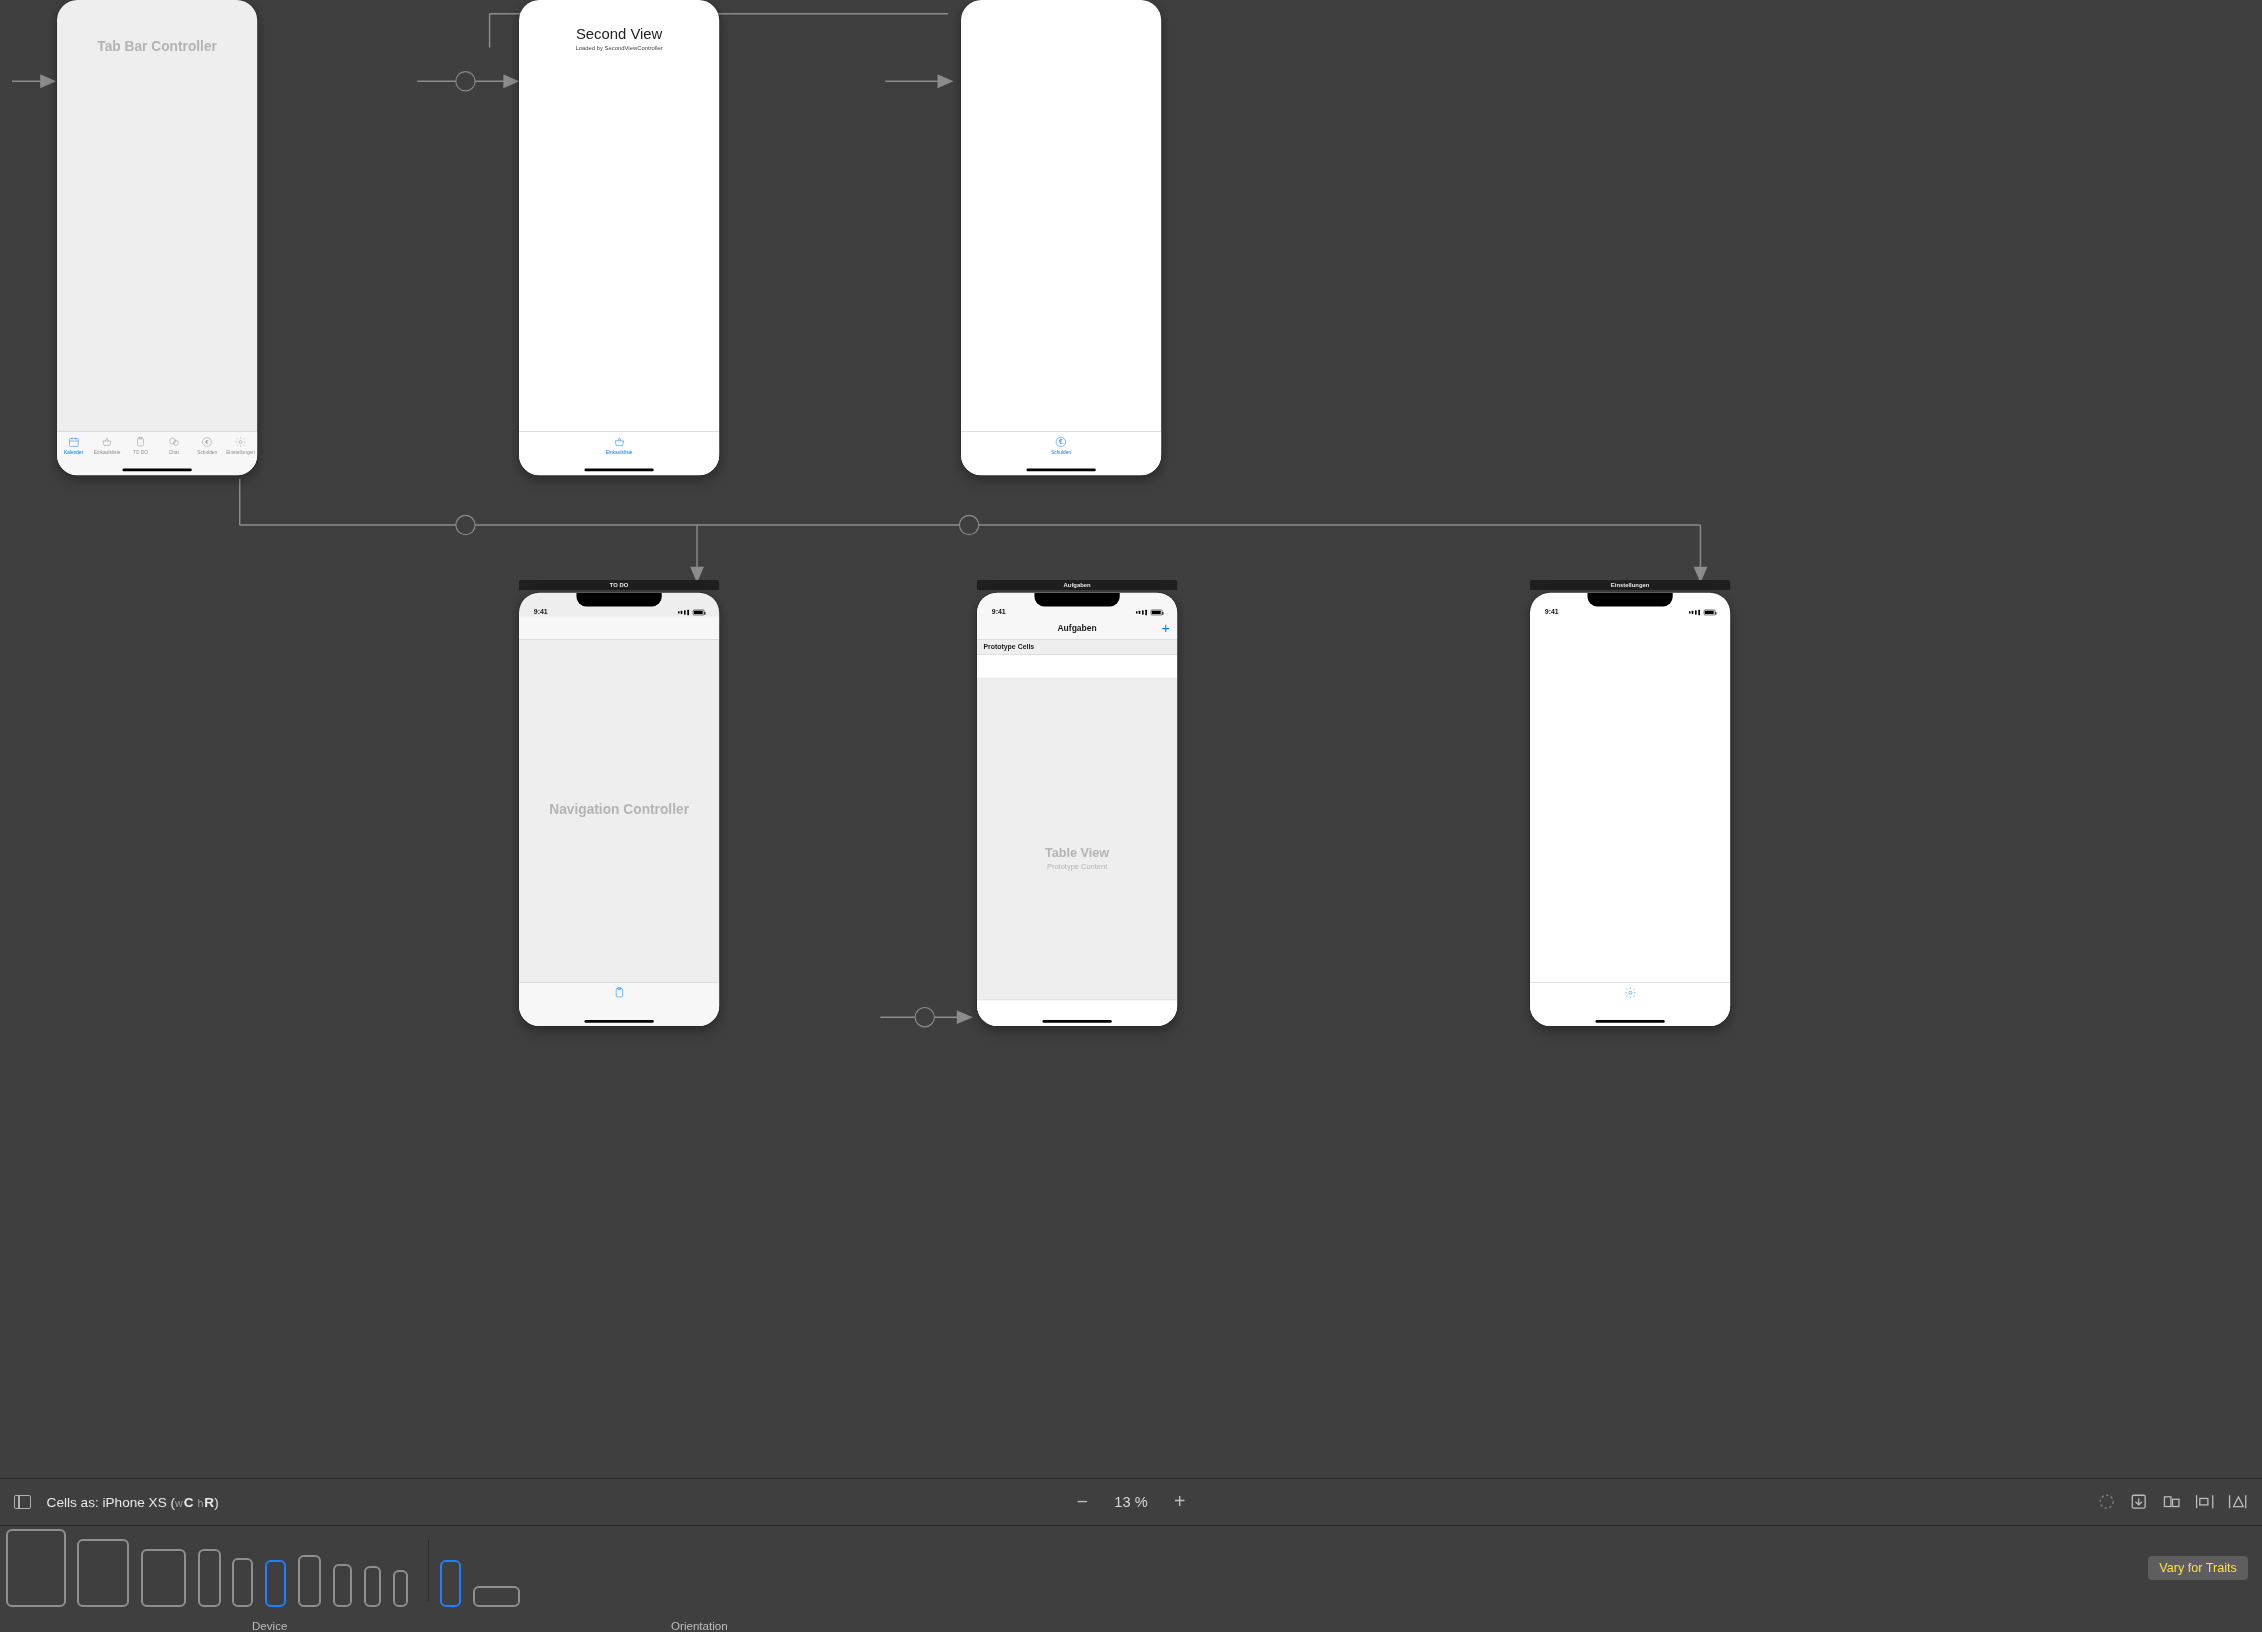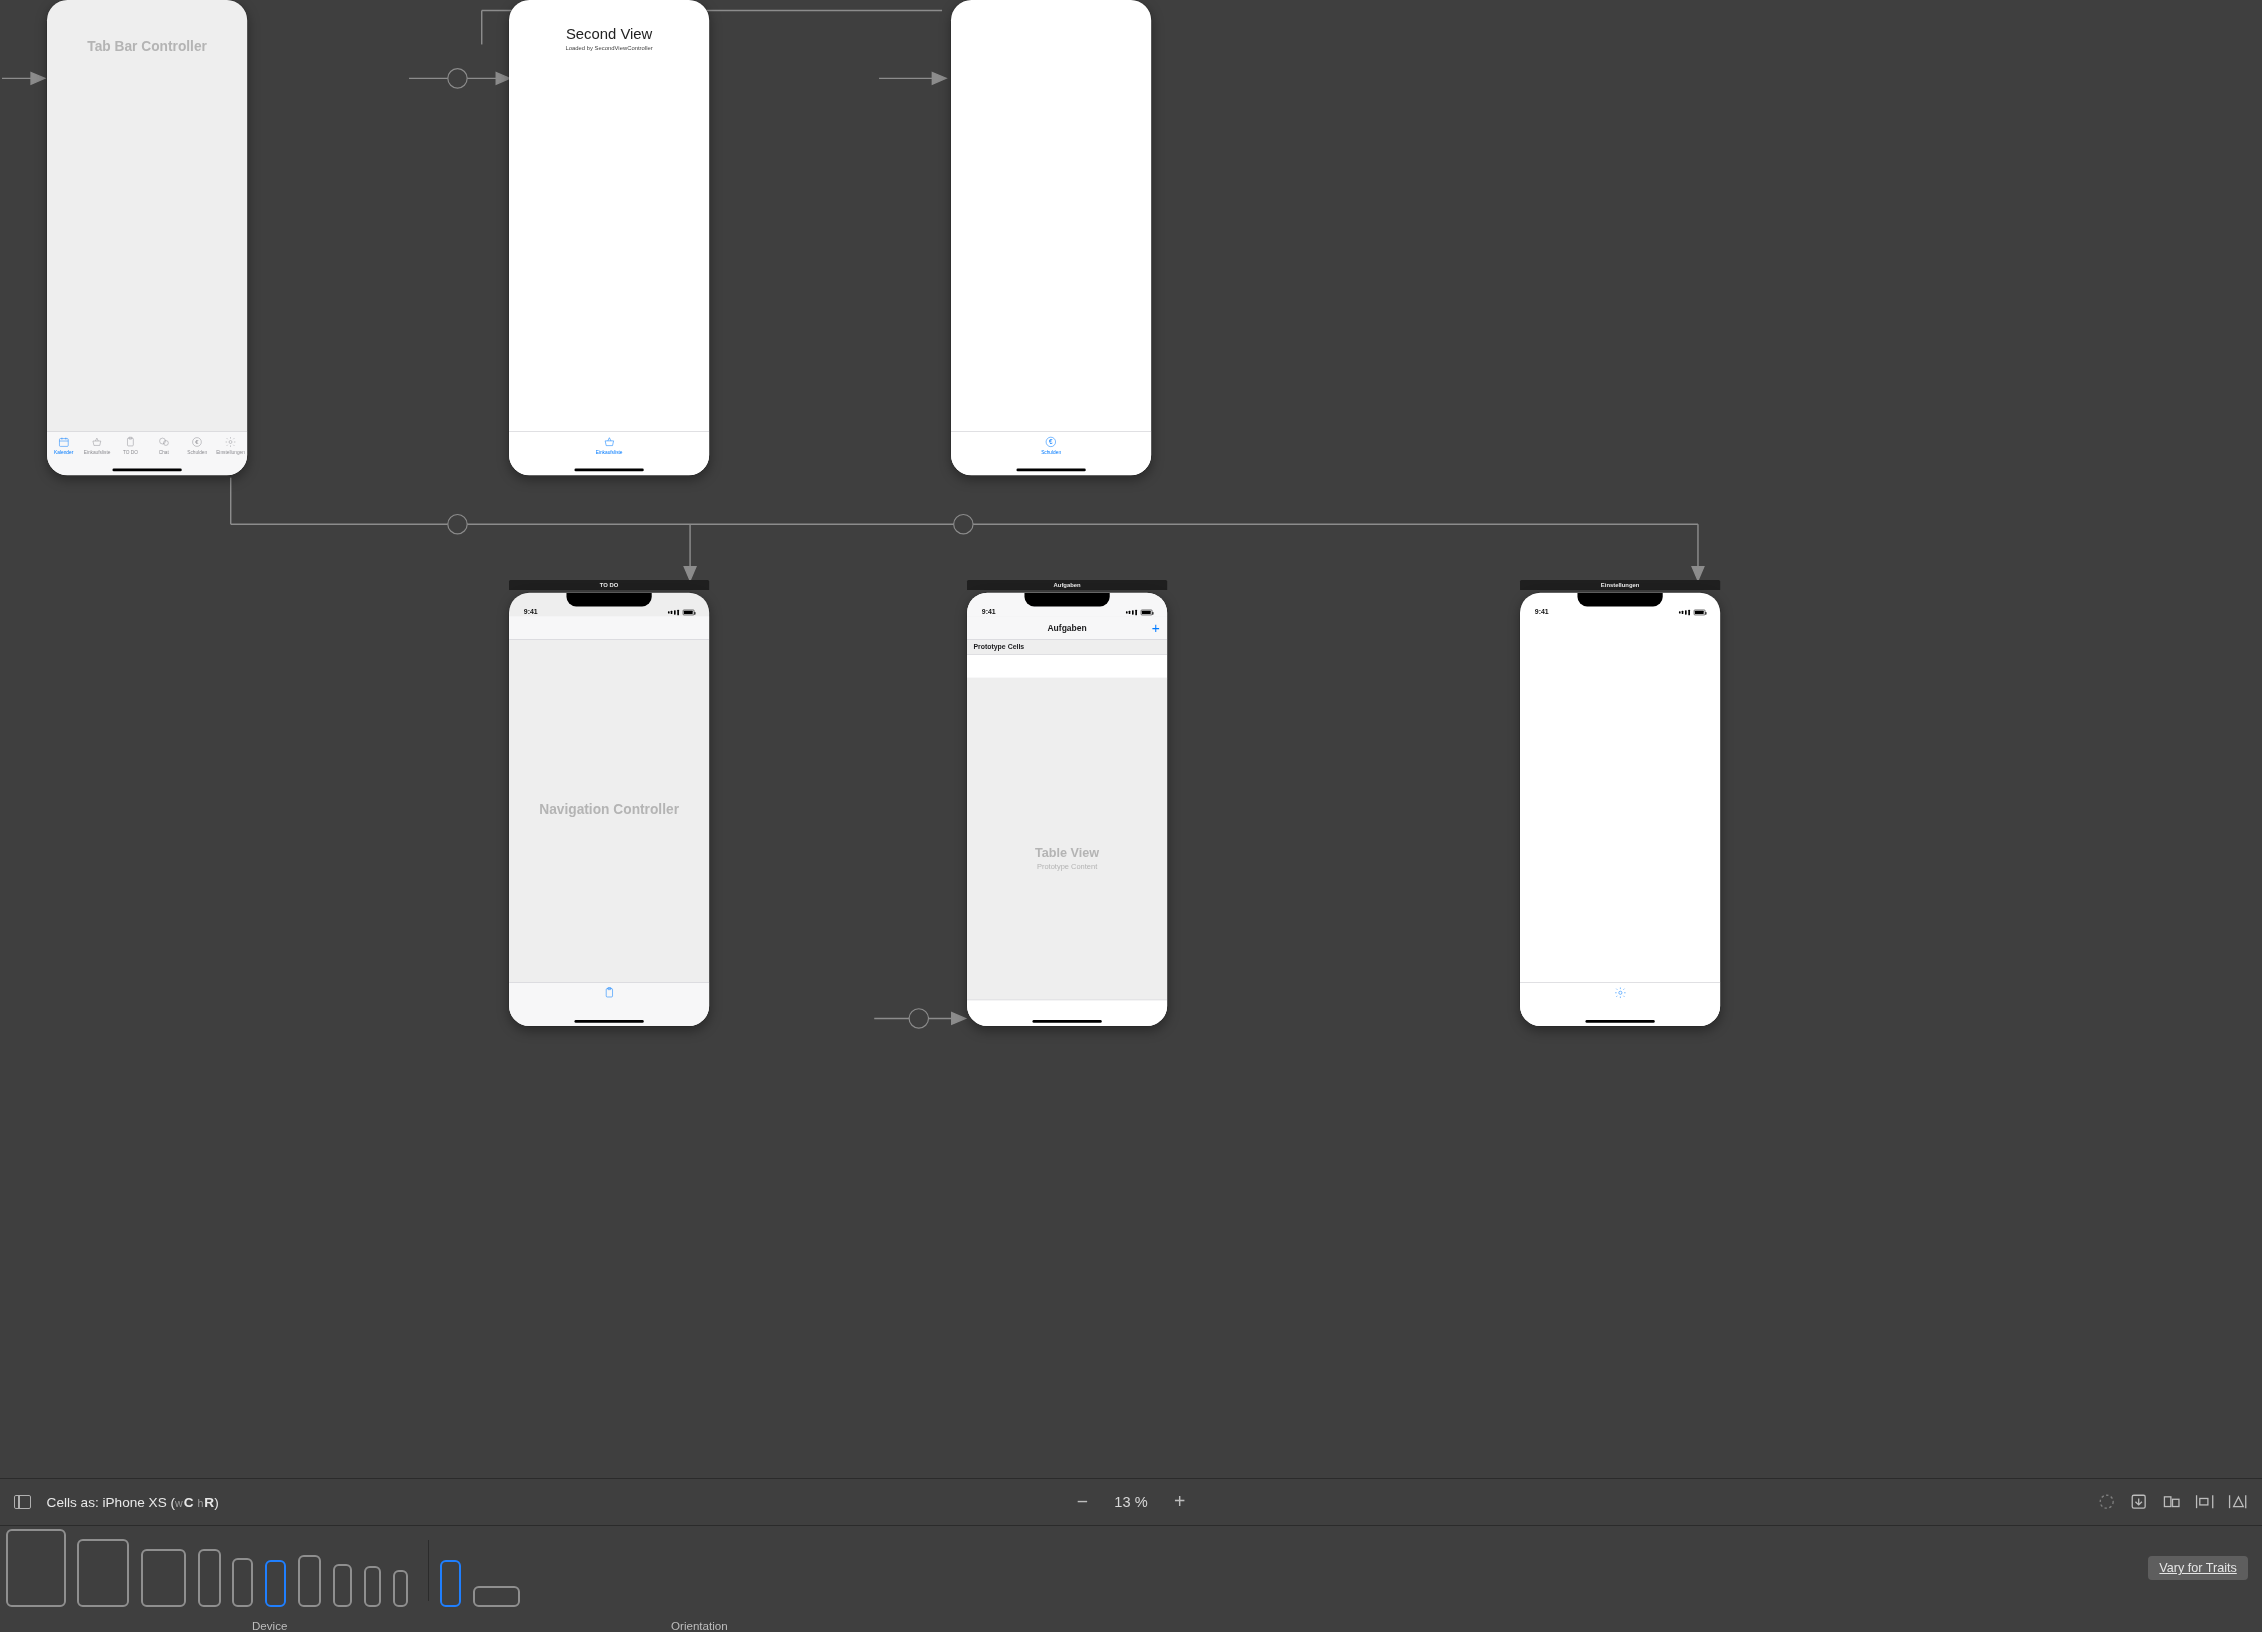--- a/index.html
+++ b/index.html
@@ -7,21 +7,21 @@
   body {
     background: #3f3f3f;
     font-family: -apple-system, "Helvetica Neue", Arial, sans-serif;
     overflow: hidden;
     position: relative;
   }
 
   
   .canvas {
     position: absolute;
-    left: 2px; top: 0; right: 0;
+    left: 12px; top: 0; right: 0;
     height: calc(100% - 165px);
     background: #3f3f3f;
     overflow: hidden;
   }
 
   
   svg.segues {
     position: absolute;
     left: 0; top: 0;
     width: 100%;
@@ -242,23 +242,23 @@
   .device.ph-xs{ width:17.5px; height:41px;}
   .device.ph-xxs{ width:15.5px; height:37px;}
   .divider{ width:1px; align-self:stretch; background:#2b2b2b; margin:13.6px 11.6px 25px; }
   .device.ori-p{ width:21.3px; height:47px;}
   .device.ori-l{ width:47px; height:21.3px;}
   .group-label{
     position:absolute; bottom:0; font-size:11.6px; color:#bdbdbd;
   }
   .vary-btn{
     position:absolute; right:13.6px; bottom:52px;
-    background:#5e5e5e; color:#e5e5e5;
+    background:#5e5e5e; color:#fde047;
     border:none; border-radius:3.9px;
-    padding:4.9px 11.6px; font-size:12.6px;text-decoration:underline;
+    padding:4.9px 11.6px; font-size:12.6px;
   }
 
 </style>
 </head>
 <body>
 
 <div class="canvas">
 
   <svg class="segues" viewBox="0 0 2332 1512" width="2263" height="1467">
 

